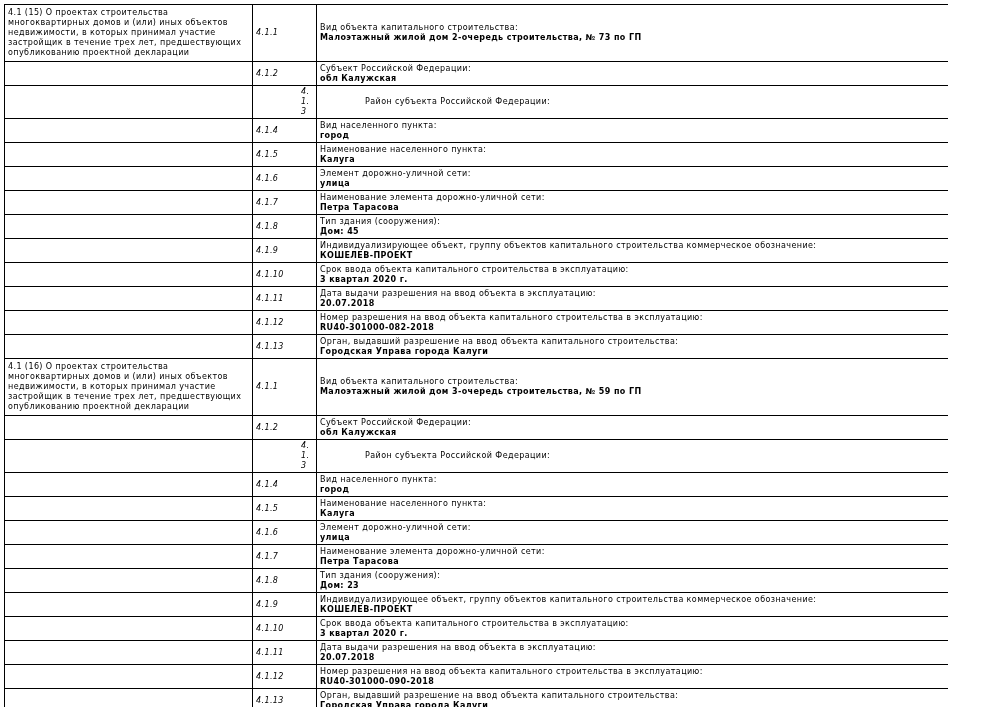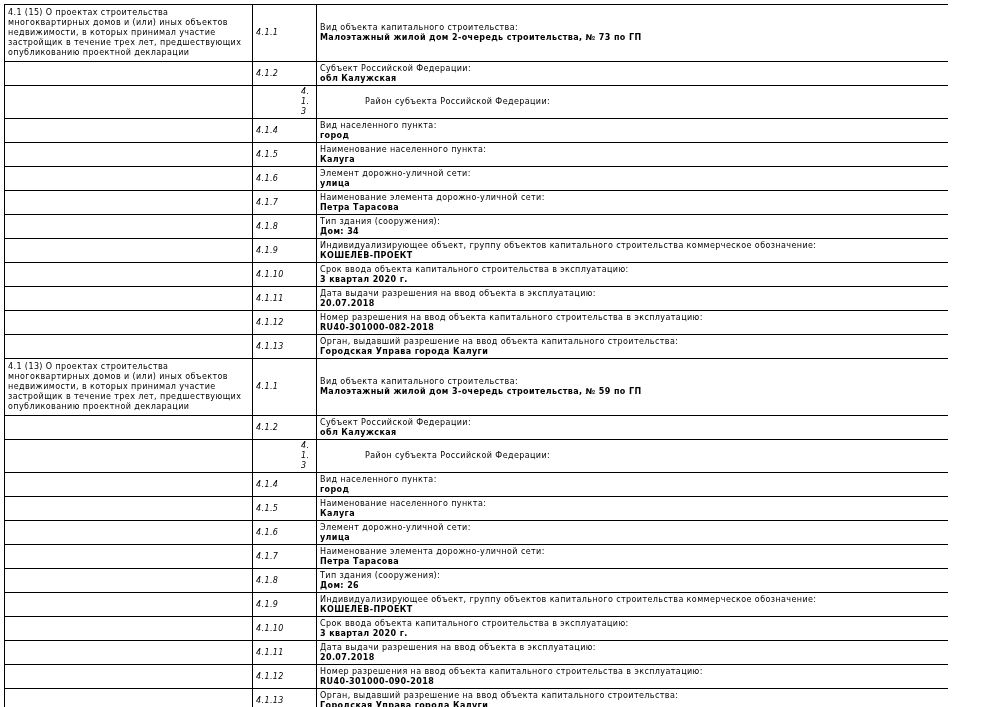--- a/index.html
+++ b/index.html
@@ -128,21 +128,21 @@
             <div class="label">Наименование элемента дорожно-уличной сети:</div>
             <div class="value"><span>Петра Тарасова</span></div>
           </td>
           <td class="col-sliver"></td>
         </tr>
         <tr class="normal">
           <td class="col-desc"></td>
           <td class="col-code">4.1.8</td>
           <td class="col-content">
             <div class="label">Тип здания (сооружения):</div>
-            <div class="value"><span class="value-prefix">Дом: </span><span>34</span></div>
+            <div class="value"><span class="value-prefix">Дом: </span><span>45</span></div>
           </td>
           <td class="col-sliver"></td>
         </tr>
         <tr class="normal">
           <td class="col-desc"></td>
           <td class="col-code">4.1.9</td>
           <td class="col-content">
             <div class="label">Индивидуализирующее объект, группу объектов капитального строительства коммерческое обозначение:</div>
             <div class="value"><span>КОШЕЛЕВ-ПРОЕКТ</span></div>
           </td>
@@ -178,21 +178,21 @@
         <tr class="normal">
           <td class="col-desc"></td>
           <td class="col-code">4.1.13</td>
           <td class="col-content">
             <div class="label">Орган, выдавший разрешение на ввод объекта капитального строительства:</div>
             <div class="value"><span>Городская Управа города Калуги</span></div>
           </td>
           <td class="col-sliver"></td>
         </tr>
         <tr class="tall">
-          <td class="col-desc"><span>4.1 (13) О проектах строительства многоквартирных домов и (или) иных объектов недвижимости, в которых принимал участие застройщик в течение трех лет, предшествующих опубликованию проектной декларации</span></td>
+          <td class="col-desc"><span>4.1 (16) О проектах строительства многоквартирных домов и (или) иных объектов недвижимости, в которых принимал участие застройщик в течение трех лет, предшествующих опубликованию проектной декларации</span></td>
           <td class="col-code">4.1.1</td>
           <td class="col-content">
             <div class="label">Вид объекта капитального строительства:</div>
             <div class="value"><span>Малоэтажный жилой дом 3-очередь строительства, № 59 по ГП</span></div>
           </td>
           <td class="col-sliver"></td>
         </tr>
         <tr class="normal">
           <td class="col-desc"></td>
           <td class="col-code">4.1.2</td>
@@ -244,21 +244,21 @@
             <div class="label">Наименование элемента дорожно-уличной сети:</div>
             <div class="value"><span>Петра Тарасова</span></div>
           </td>
           <td class="col-sliver"></td>
         </tr>
         <tr class="normal">
           <td class="col-desc"></td>
           <td class="col-code">4.1.8</td>
           <td class="col-content">
             <div class="label">Тип здания (сооружения):</div>
-            <div class="value"><span class="value-prefix">Дом: </span><span>26</span></div>
+            <div class="value"><span class="value-prefix">Дом: </span><span>23</span></div>
           </td>
           <td class="col-sliver"></td>
         </tr>
         <tr class="normal">
           <td class="col-desc"></td>
           <td class="col-code">4.1.9</td>
           <td class="col-content">
             <div class="label">Индивидуализирующее объект, группу объектов капитального строительства коммерческое обозначение:</div>
             <div class="value"><span>КОШЕЛЕВ-ПРОЕКТ</span></div>
           </td>

